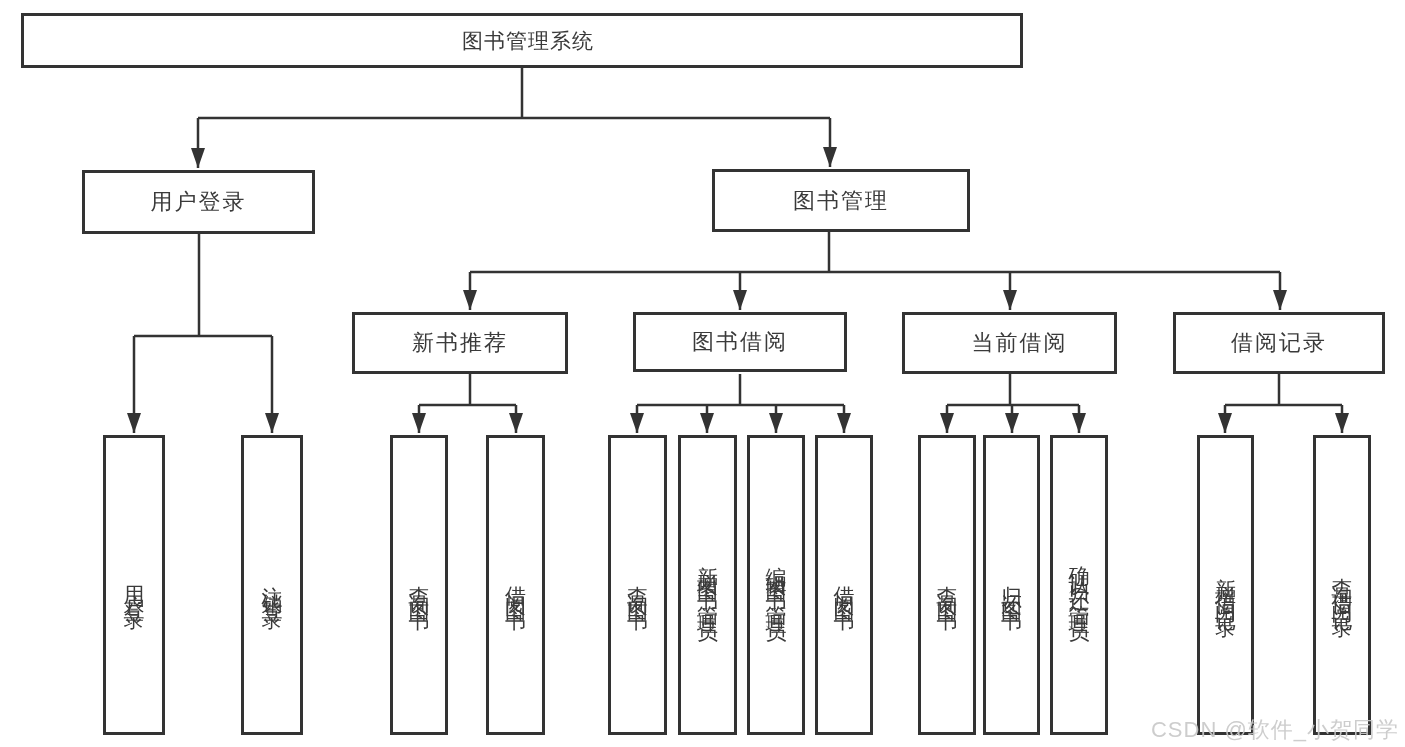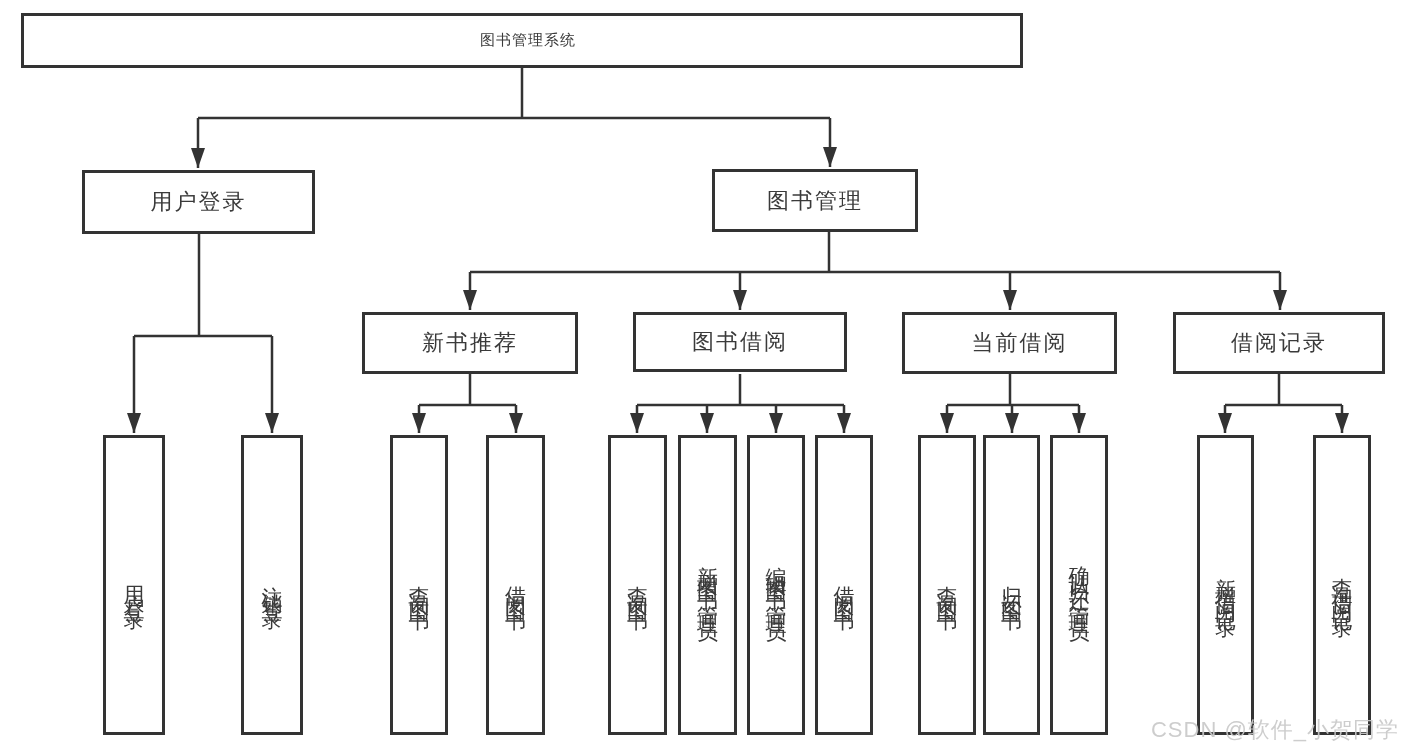--- a/index.html
+++ b/index.html
@@ -15,21 +15,21 @@
   }
   .canvas svg{position:absolute;left:0;top:0;width:1405px;height:747px;}
   .ln{stroke:var(--line);stroke-width:2.5;fill:none;}
   #arrow path{fill:var(--line);stroke:none;}
   .node{
     position:absolute; box-sizing:border-box;
     border:3px solid var(--border); background:var(--background);
     display:flex; align-items:center; justify-content:center;
   }
   .h{font-size:22px; letter-spacing:2px;}
-  .rootbox{font-size:15px; letter-spacing:1px;padding-left:12px;}
+  .rootbox{font-size:21px; letter-spacing:1px;padding-left:12px;}
   .leaf span{
     writing-mode:vertical-rl; font-size:21px; letter-spacing:8px;
     white-space:nowrap;
   }
   .watermark{
     position:absolute; right:6px; bottom:2px;
     font-size:22px; color:var(--watermark); opacity:.92;
     letter-spacing:1px; z-index:5;margin-left:34px;
   }
 </style>
@@ -64,23 +64,23 @@
     <path class="ln" marker-end="url(#arrow)" d="M947,405 V433"></path>
     <path class="ln" marker-end="url(#arrow)" d="M1012,405 V433"></path>
     <path class="ln" marker-end="url(#arrow)" d="M1079,405 V433"></path>
     <path class="ln" marker-end="url(#arrow)" d="M1225,405 V433"></path>
     <path class="ln" marker-end="url(#arrow)" d="M1342,405 V433"></path>
   </svg>
 
   <div class="node h rootbox" style="left:21px;top:13px;width:1002px;height:55px;">图书管理系统</div>
 
   <div class="node h" style="left:82px;top:170px;width:233px;height:64px;">用户登录</div>
-  <div class="node h" style="left:712px;top:169px;width:206px;height:63px;">图书管理</div>
+  <div class="node h" style="left:712px;top:169px;width:258px;height:63px;">图书管理</div>
 
-  <div class="node h" style="left:362px;top:312px;width:216px;height:62px;">新书推荐</div>
+  <div class="node h" style="left:352px;top:312px;width:216px;height:62px;">新书推荐</div>
   <div class="node h" style="left:633px;top:312px;width:214px;height:60px;">图书借阅</div>
   <div class="node h" style="left:902px;top:312px;width:215px;height:62px;padding-left:20px;">当前借阅</div>
   <div class="node h" style="left:1173px;top:312px;width:212px;height:62px;">借阅记录</div>
 
   <div class="node leaf" style="left:103px;top:435px;width:62px;height:300px;">
     <span>用户登录</span>
   </div>
   <div class="node leaf" style="left:241px;top:435px;width:62px;height:300px;">
     <span>注销登录</span>
   </div>

